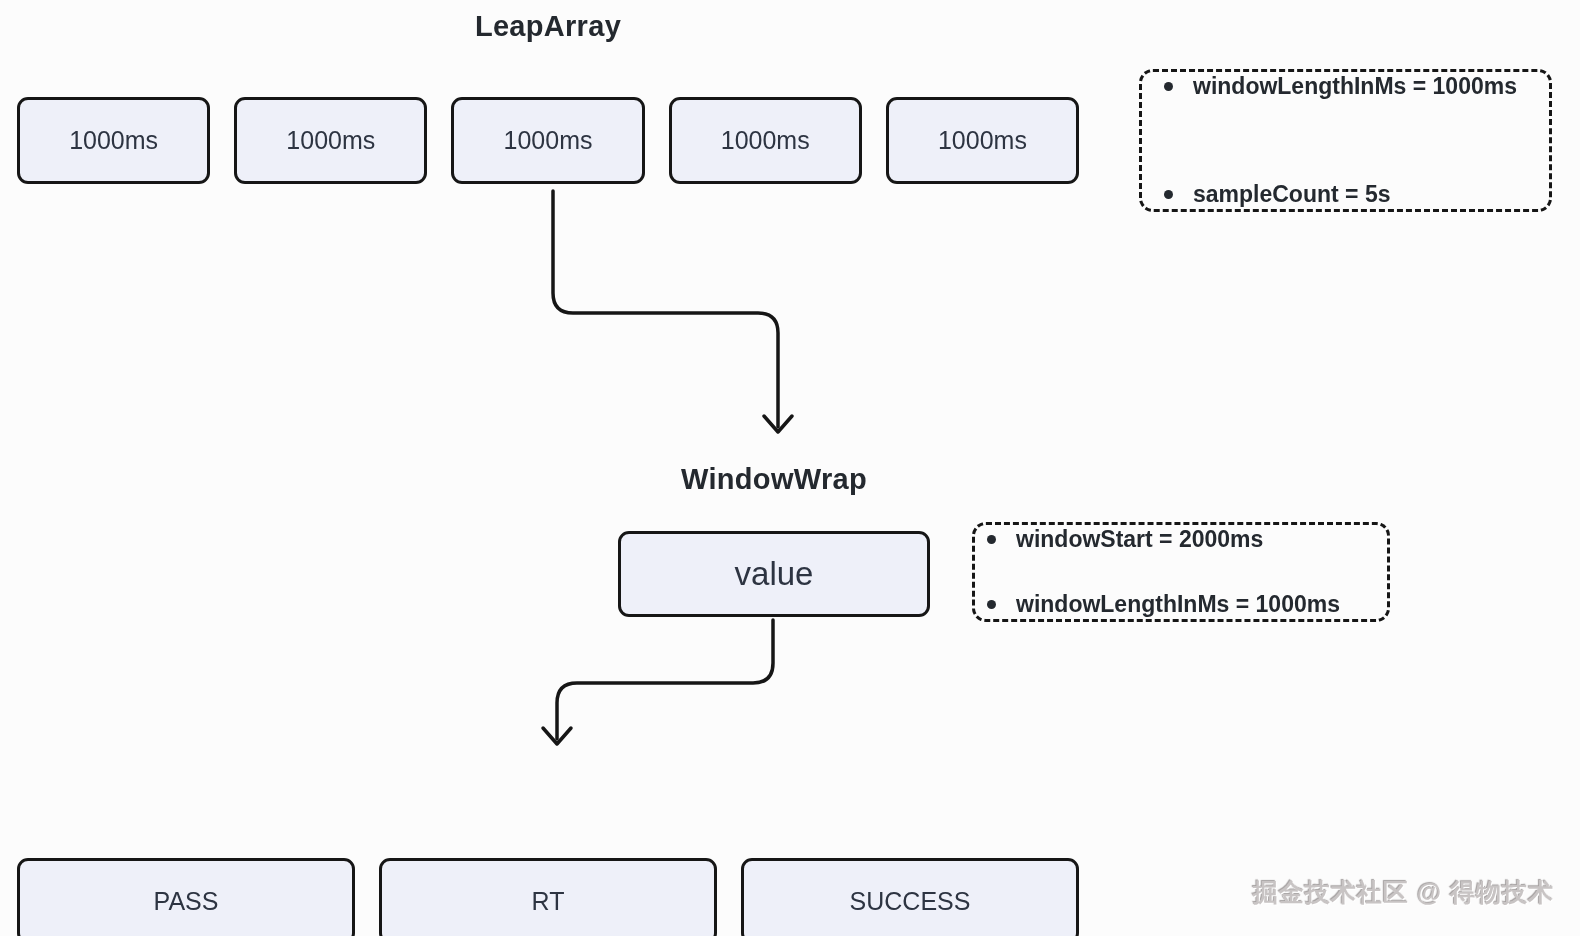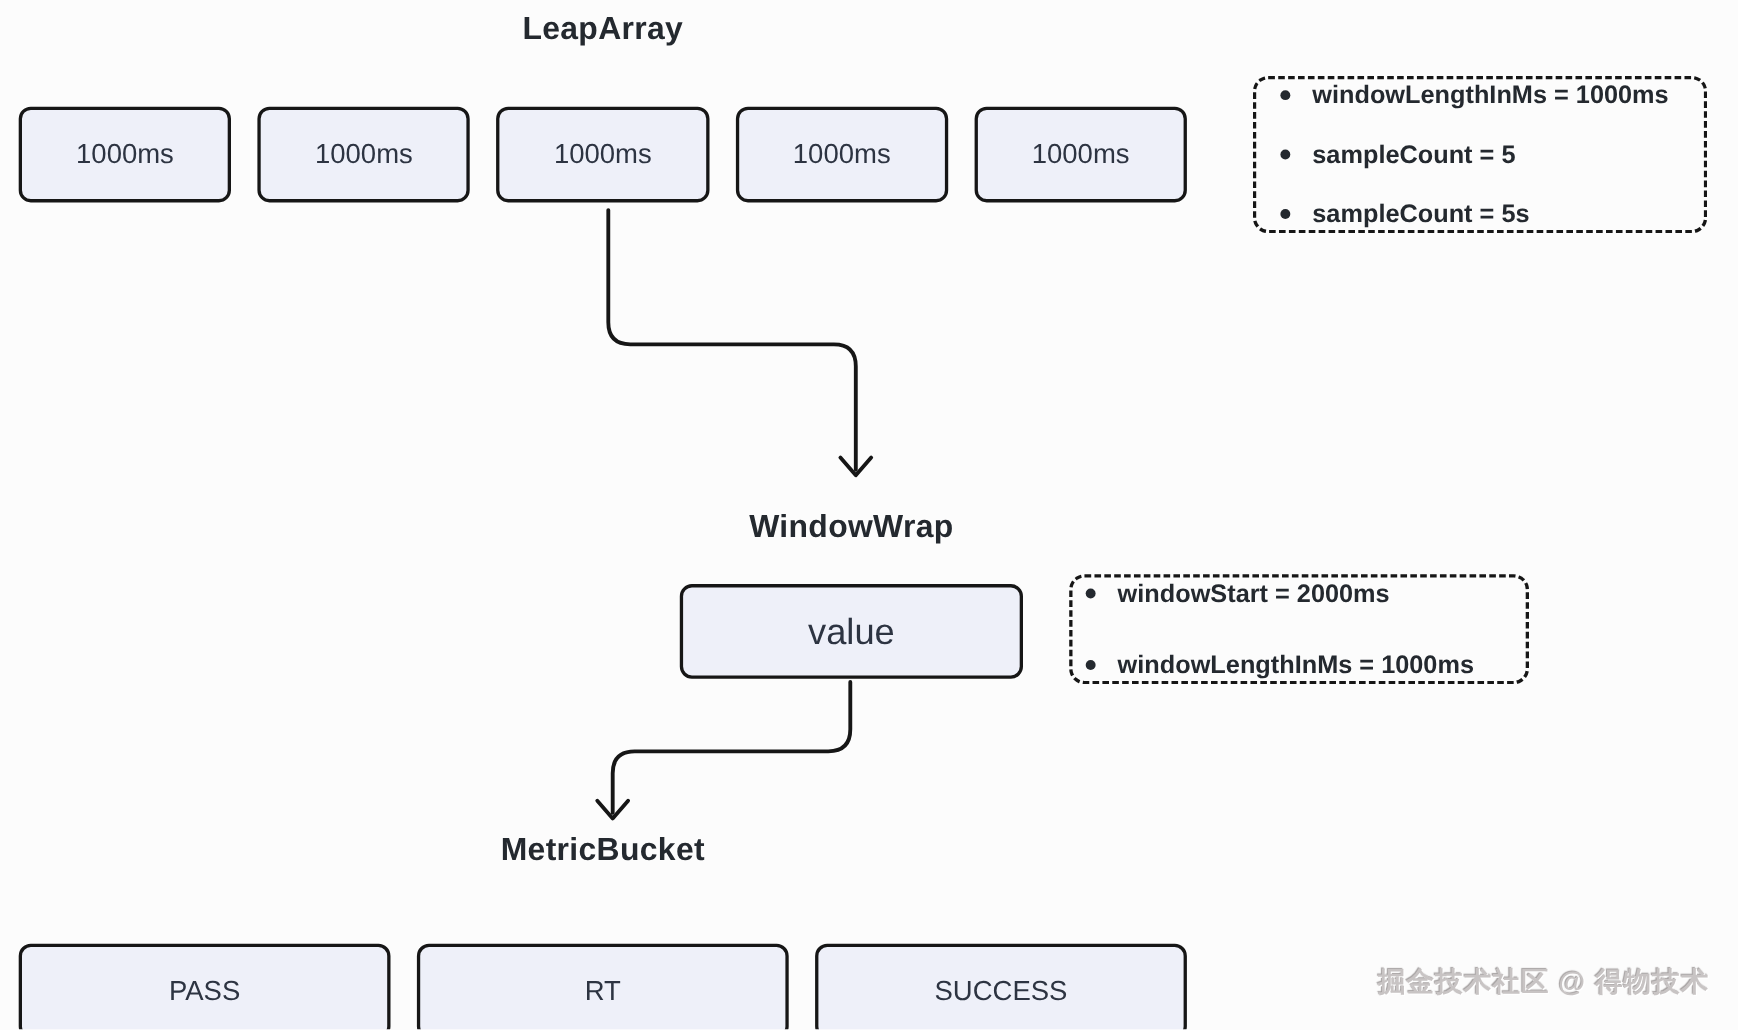--- a/index.html
+++ b/index.html
@@ -123,24 +123,20 @@
     <div class="cell">1000ms</div>
   </div>
 
   <ul class="note note-leap">
     <li>
       <span class="dot"></span>
       <span>windowLengthInMs = 1000ms</span>
     </li>
     <li>
       <span class="dot"></span>
-      <span>sampleCount = 5</span>
-    </li>
-    <li>
-      <span class="dot"></span>
       <span>sampleCount = 5s</span>
     </li>
   </ul>
 
   <svg class="arrows" viewBox="0 0 1580 936" fill="none" xmlns="http://www.w3.org/2000/svg">
     <g stroke="#161616" stroke-width="3.5" stroke-linecap="round" stroke-linejoin="round">
       <path d="M553 191 V293 Q553 313 573 313 H758 Q778 313 778 333 V427"></path>
       <path d="M764 416 L778 432 L792 416"></path>
       <path d="M773 620 V663 Q773 683 753 683 H577 Q557 683 557 703 V739"></path>
       <path d="M543 728 L557 744 L571 728"></path>
@@ -155,21 +151,20 @@
     <li>
       <span class="dot"></span>
       <span>windowStart = 2000ms</span>
     </li>
     <li>
       <span class="dot"></span>
       <span>windowLengthInMs = 1000ms</span>
     </li>
   </ul>
 
-  <div class="section-title title-metric">MetricBucket</div>
 
   <div class="box-row row-metric">
     <div class="cell">PASS</div>
     <div class="cell">RT</div>
     <div class="cell">SUCCESS</div>
   </div>
 
   <div class="watermark">掘金技术社区 @ 得物技术</div>
 
 </div>

